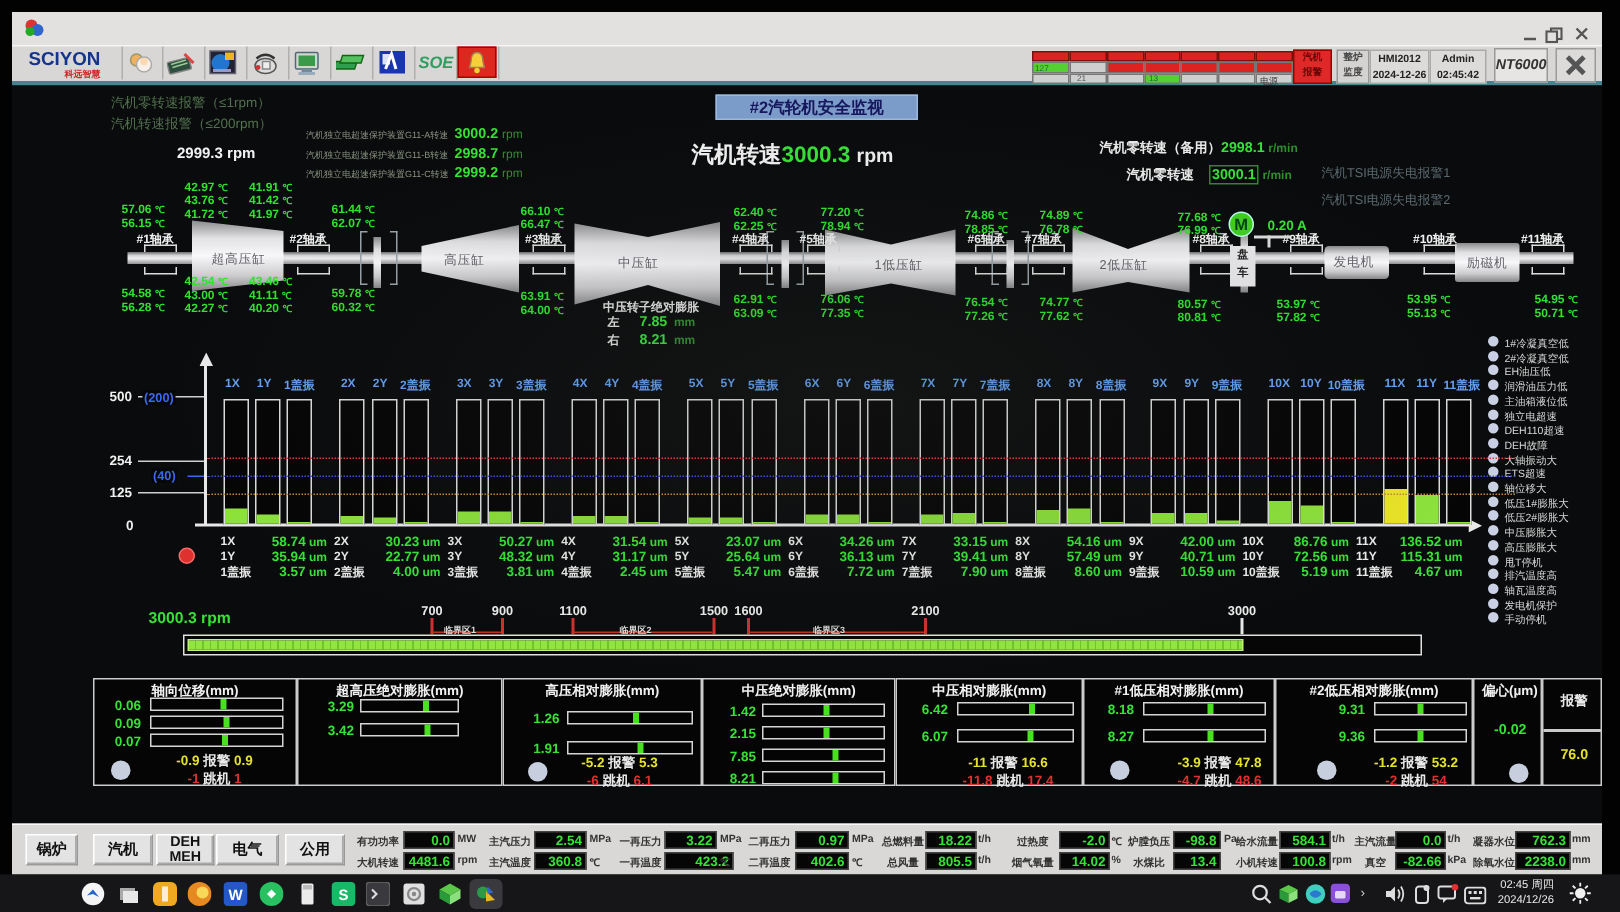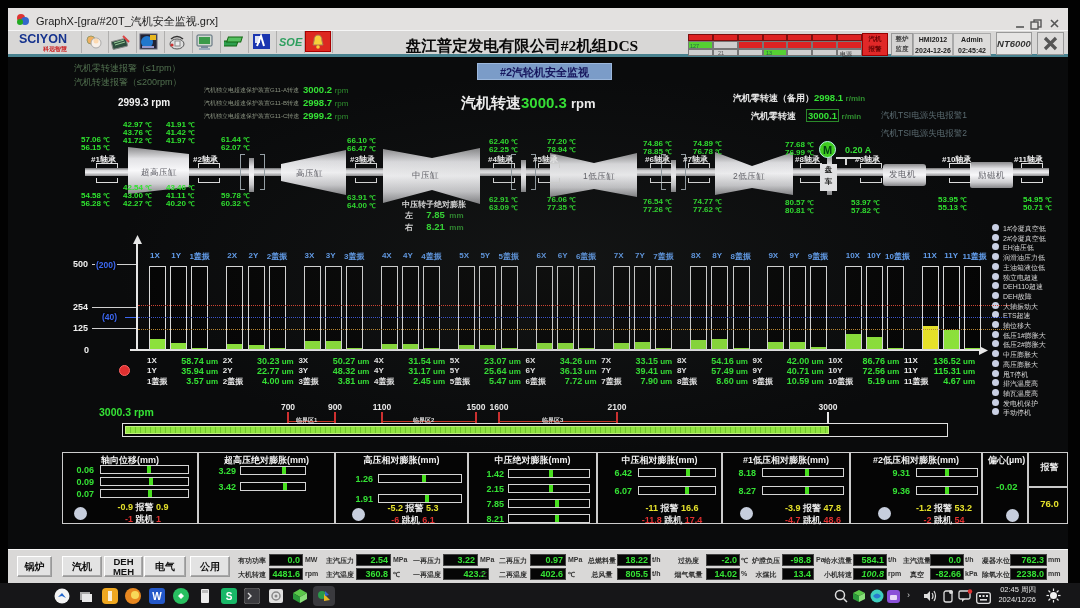--- a/index.html
+++ b/index.html
@@ -37,21 +37,20 @@
 .tk{position:absolute;color:#ececec;font-size:8.5px;font-weight:bold;}
 </style></head><body>
 <div id="scr">
 
 <div class="a" style="left:8px;top:8px;width:1060px;height:22px;background:#e3e1e0;"></div>
 <div class="a" style="left:16px;top:12px;width:14px;height:13px;"><svg width="14" height="13">
         <circle cx="5" cy="5" r="4" fill="#d33"></circle>
         <circle cx="9" cy="8" r="4" fill="#36c"></circle>
         <circle cx="4" cy="9" r="3" fill="#2a2"></circle>
       </svg></div>
-<div class="a" style="left:36px;top:14px;font-size:11px;color:#1c1c1c;">GraphX-[gra/#20T_汽机安全监视.grx]</div>
 <div class="a" style="left:1014px;top:16px;width:46px;height:12px;"><svg width="46" height="12">
         <line x1="2" y1="9" x2="10" y2="9" stroke="#555" stroke-width="1.6"></line>
         <rect x="20" y="2" width="7" height="7" fill="none" stroke="#555" stroke-width="1.4"></rect>
         <rect x="17" y="4" width="7" height="7" fill="#e3e1e0" stroke="#555" stroke-width="1.4"></rect>
         <path d="M37 2 L44 9 M44 2 L37 9" stroke="#555" stroke-width="1.6"></path>
       </svg></div>
 <div class="a" style="left:8px;top:30px;width:1060px;height:24px;background:#d8d7d6;border-top:1px solid #f5f5f5;"></div>
 <div class="a" style="left:8px;top:54px;width:1060px;height:2.5px;background:#49828f;"></div>
 <div class="a" style="left:81px;top:31px;width:1px;height:22px;background:#b0afae;"></div>
 <div class="a" style="left:108px;top:31px;width:1px;height:22px;background:#b0afae;"></div>
@@ -101,21 +100,20 @@
 <div class="a" style="left:252px;top:33px;width:19px;height:17px;"><svg width="19" height="17">
         <rect x="1" y="1" width="17" height="15" fill="#1a35b0"></rect>
         <path d="M5 13 L9 3 L12 13" fill="none" stroke="#fff" stroke-width="2"></path>
         <rect x="3" y="3" width="5" height="7" fill="#fff" opacity="0.85"></rect>
       </svg></div>
 <div class="a" style="left:279px;top:36px;width:24px;height:12px;font-size:11px;font-weight:bold;font-style:italic;color:#2f9f5f;">SOE</div>
 <div class="a" style="left:305px;top:31px;width:26px;height:21px;background:#dd2820;border:1px solid #a00;"><svg width="24" height="19">
         <path d="M12 3 Q8 3 8 9 L7 13 L17 13 L16 9 Q16 3 12 3 Z" fill="#f7cf3a" stroke="#a75"></path>
         <circle cx="12" cy="15" r="1.8" fill="#f7cf3a"></circle>
       </svg></div>
-<div class="a" style="left:402px;top:36px;width:240px;text-align:center;white-space:nowrap;font-size:15.5px;font-weight:bold;color:#0a0a0a;font-family:'Liberation Serif',serif;">盘江普定发电有限公司#2机组DCS</div>
 <div class="a" style="left:688px;top:34px;width:25px;height:7.4px;background:#dd2222;border:0.5px solid #7a1010;"></div>
 <div class="a" style="left:688px;top:41.4px;width:25px;height:7.4px;background:#55d033;border:0.5px solid #777;"></div>
 <div class="a" style="left:688px;top:48.8px;width:25px;height:7.4px;background:#cfcfcf;border:0.5px solid #777;"></div>
 <div class="a" style="left:713px;top:34px;width:25px;height:7.4px;background:#dd2222;border:0.5px solid #7a1010;"></div>
 <div class="a" style="left:713px;top:41.4px;width:25px;height:7.4px;background:#cfcfcf;border:0.5px solid #777;"></div>
 <div class="a" style="left:713px;top:48.8px;width:25px;height:7.4px;background:#cfcfcf;border:0.5px solid #777;"></div>
 <div class="a" style="left:738px;top:34px;width:25px;height:7.4px;background:#dd2222;border:0.5px solid #7a1010;"></div>
 <div class="a" style="left:738px;top:41.4px;width:25px;height:7.4px;background:#dd2222;border:0.5px solid #777;"></div>
 <div class="a" style="left:738px;top:48.8px;width:25px;height:7.4px;background:#cfcfcf;border:0.5px solid #777;"></div>
 <div class="a" style="left:763px;top:34px;width:24px;height:7.4px;background:#dd2222;border:0.5px solid #7a1010;"></div>
@@ -692,21 +690,21 @@
 <div class="flab" style="left:752px;top:556px;">炉膛负压</div>
 <div class="fbox" style="left:782px;top:553.5px;width:32px;">-98.8</div>
 <div class="funit" style="left:816px;top:556px;">Pa</div>
 <div class="flab" style="left:755.5px;top:570px;">水煤比</div>
 <div class="fbox" style="left:782px;top:567.5px;width:32px;">13.4</div>
 <div class="funit" style="left:816px;top:570px;"></div>
 <div class="flab" style="left:824px;top:556px;">给水流量</div>
 <div class="fbox" style="left:853px;top:553.5px;width:34px;">584.1</div>
 <div class="funit" style="left:888px;top:556px;">t/h</div>
 <div class="flab" style="left:824.0px;top:570px;">小机转速</div>
-<div class="fbox" style="left:853px;top:567.5px;width:34px;font-style:italic;">100.8</div>
+<div class="fbox" style="left:853px;top:567.5px;width:34px;">100.8</div>
 <div class="funit" style="left:888px;top:570px;">rpm</div>
 <div class="flab" style="left:903px;top:556px;">主汽流量</div>
 <div class="fbox" style="left:930px;top:553.5px;width:34px;">0.0</div>
 <div class="funit" style="left:965px;top:556px;">t/h</div>
 <div class="flab" style="left:910.0px;top:570px;">真空</div>
 <div class="fbox" style="left:930px;top:567.5px;width:34px;">-82.66</div>
 <div class="funit" style="left:965px;top:570px;">kPa</div>
 <div class="flab" style="left:982px;top:556px;">凝器水位</div>
 <div class="fbox" style="left:1010px;top:553.5px;width:37px;">762.3</div>
 <div class="funit" style="left:1048px;top:556px;">mm</div>

